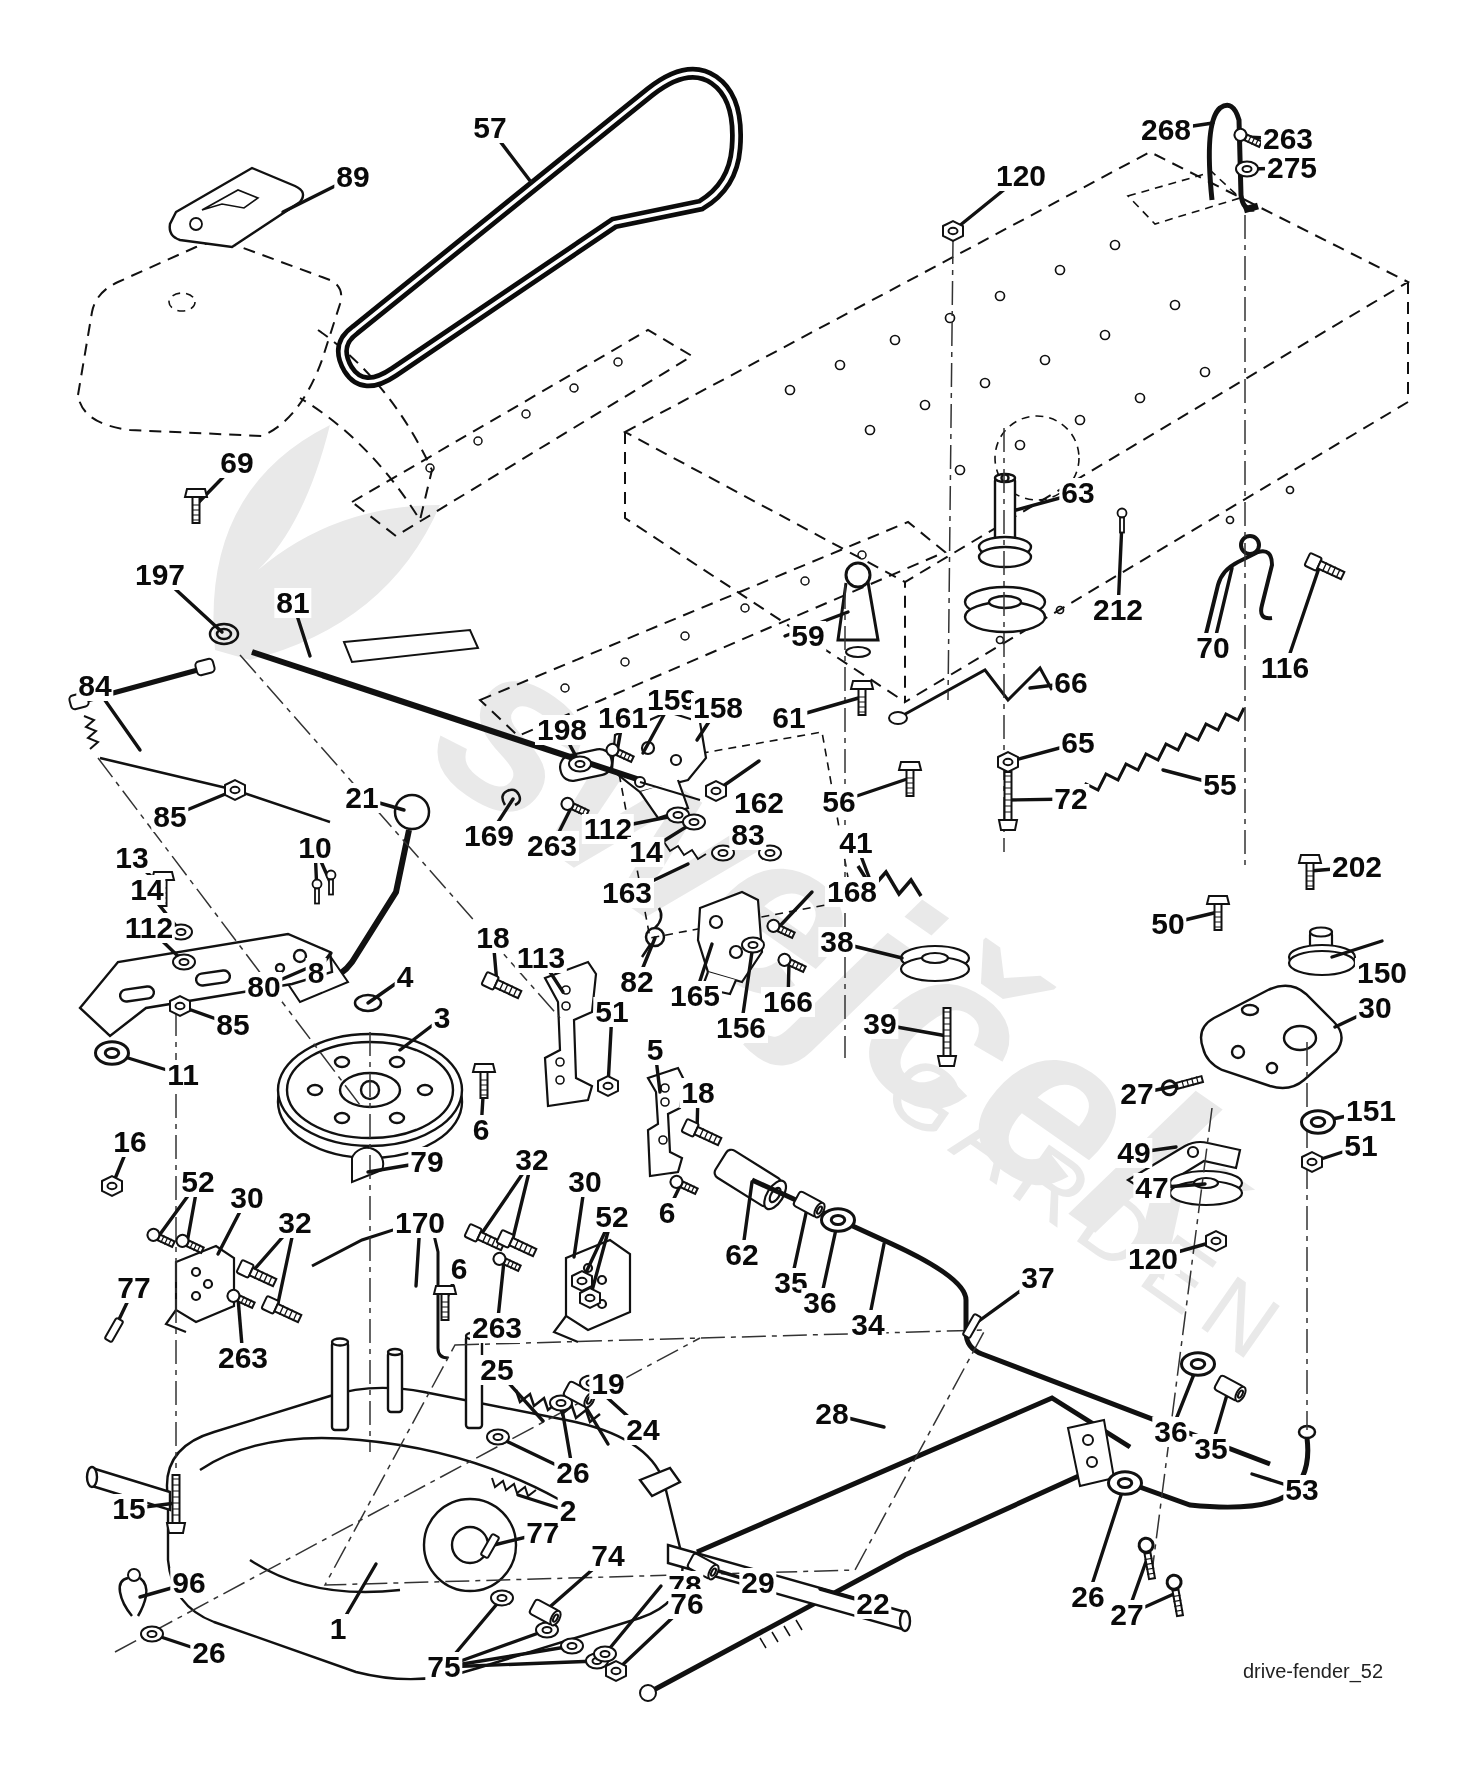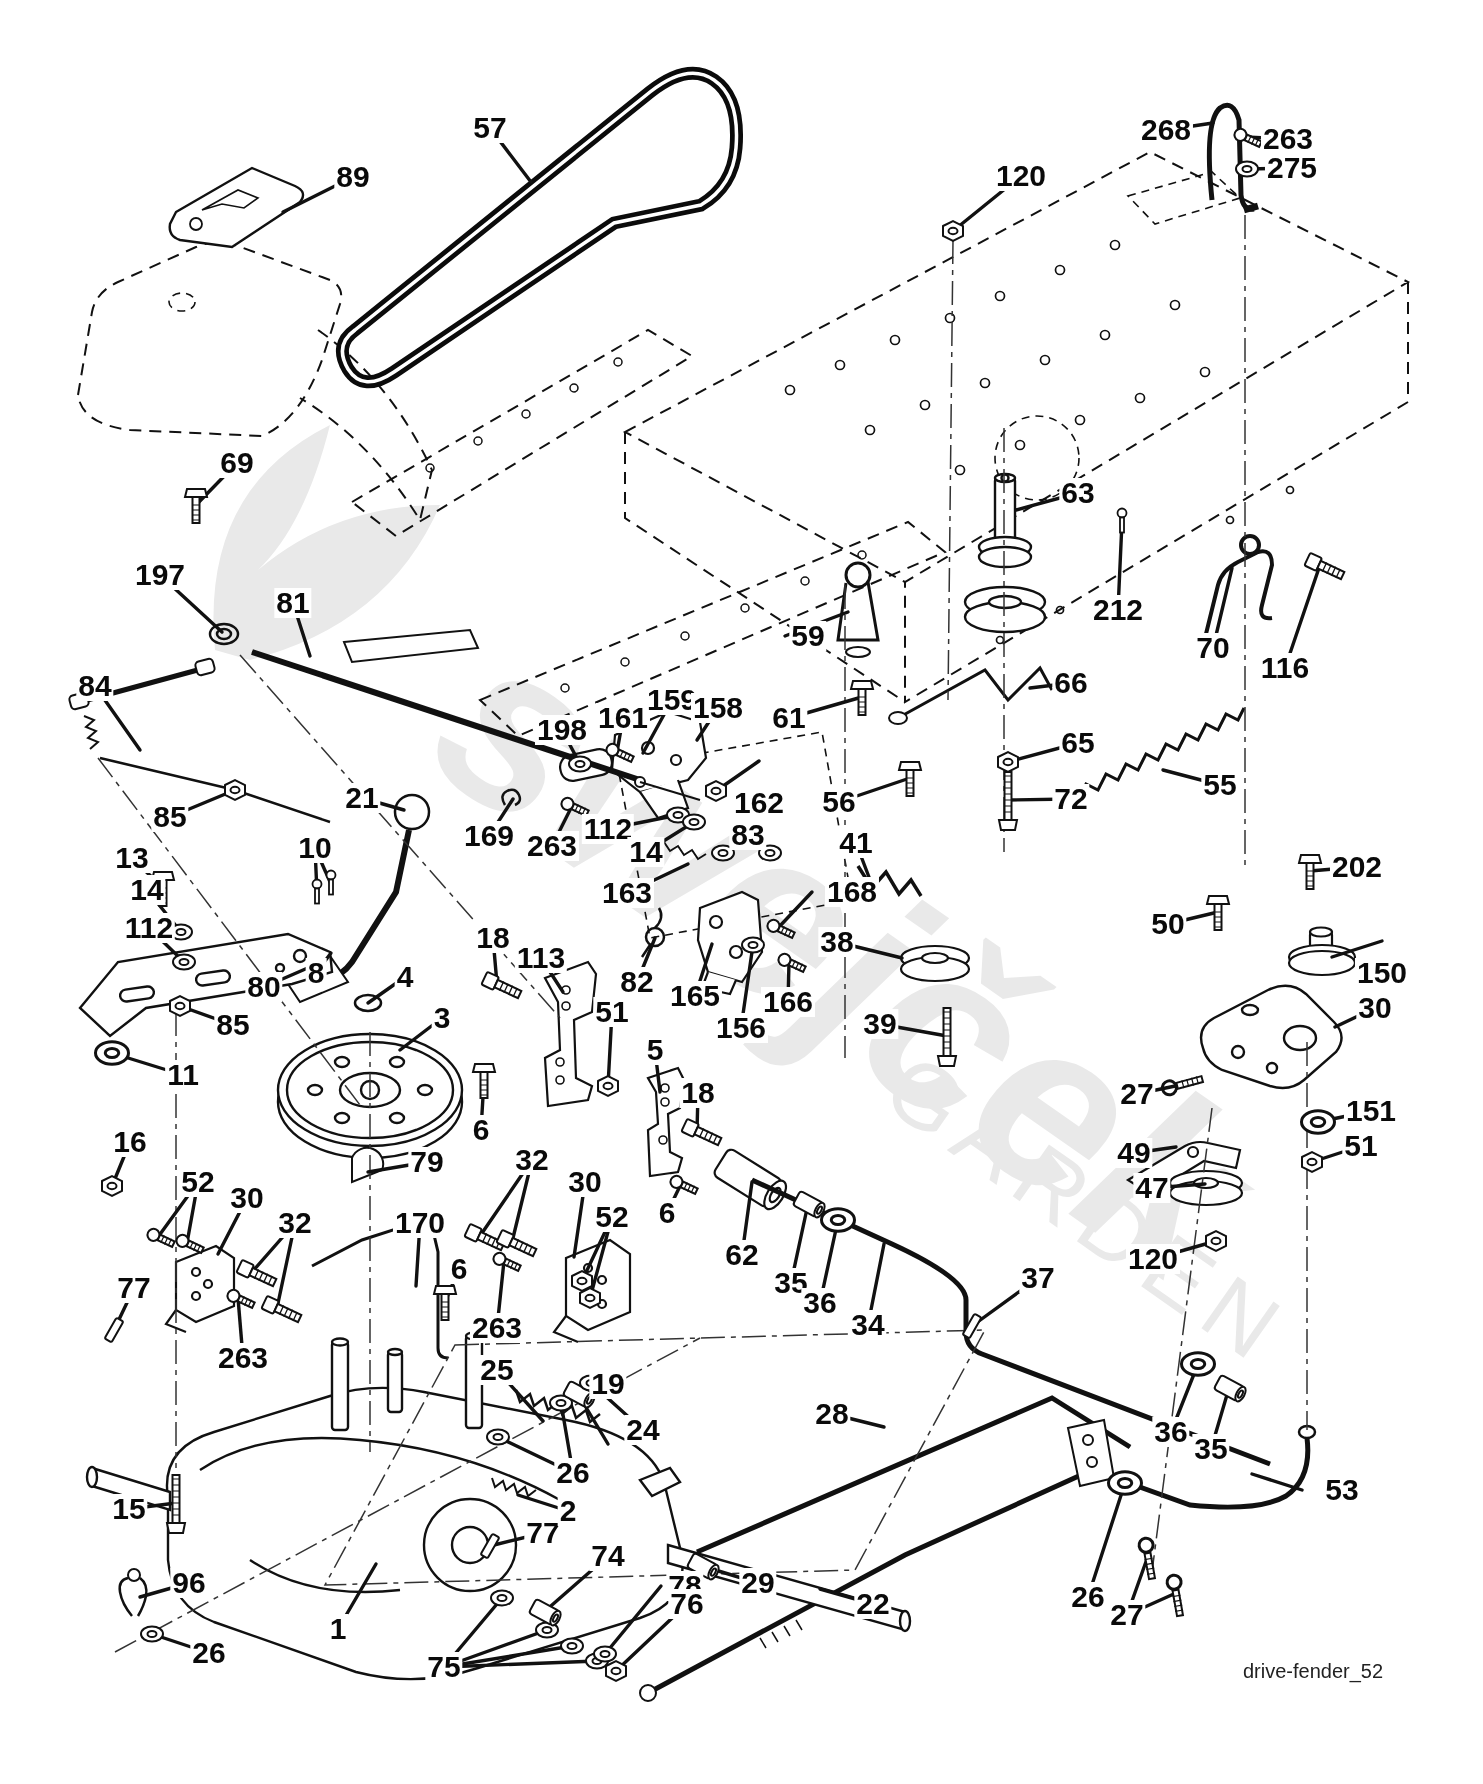--- a/index.html
+++ b/index.html
@@ -680,21 +680,21 @@
       <div class="lbl" style="left: 481px; top: 1130px;">6</div>
       <div class="lbl" style="left: 427px; top: 1162px;">79</div>
       <div class="lbl" style="left: 742px; top: 1255px;">62</div>
       <div class="lbl" style="left: 791px; top: 1283px;">35</div>
       <div class="lbl" style="left: 820px; top: 1303px;">36</div>
       <div class="lbl" style="left: 868px; top: 1325px;">34</div>
       <div class="lbl" style="left: 1038px; top: 1278px;">37</div>
       <div class="lbl" style="left: 1153px; top: 1259px;">120</div>
       <div class="lbl" style="left: 1171px; top: 1432px;">36</div>
       <div class="lbl" style="left: 1211px; top: 1449px;">35</div>
-      <div class="lbl" style="left: 1302px; top: 1490px; margin-left: 40px;">53</div>
+      <div class="lbl" style="left: 1302px; top: 1490px;">53</div>
       <div class="lbl" style="left: 1088px; top: 1597px;">26</div>
       <div class="lbl" style="left: 1127px; top: 1615px;">27</div>
       <div class="lbl" style="left: 832px; top: 1414px;">28</div>
       <div class="lbl" style="left: 758px; top: 1583px;">29</div>
       <div class="lbl" style="left: 873px; top: 1604px;">22</div>
       <div class="lbl" style="left: 129px; top: 1509px;">15</div>
       <div class="lbl" style="left: 189px; top: 1583px;">96</div>
       <div class="lbl" style="left: 209px; top: 1653px;">26</div>
       <div class="lbl" style="left: 338px; top: 1629px;">1</div>
       <div class="lbl" style="left: 444px; top: 1667px;">75</div>

